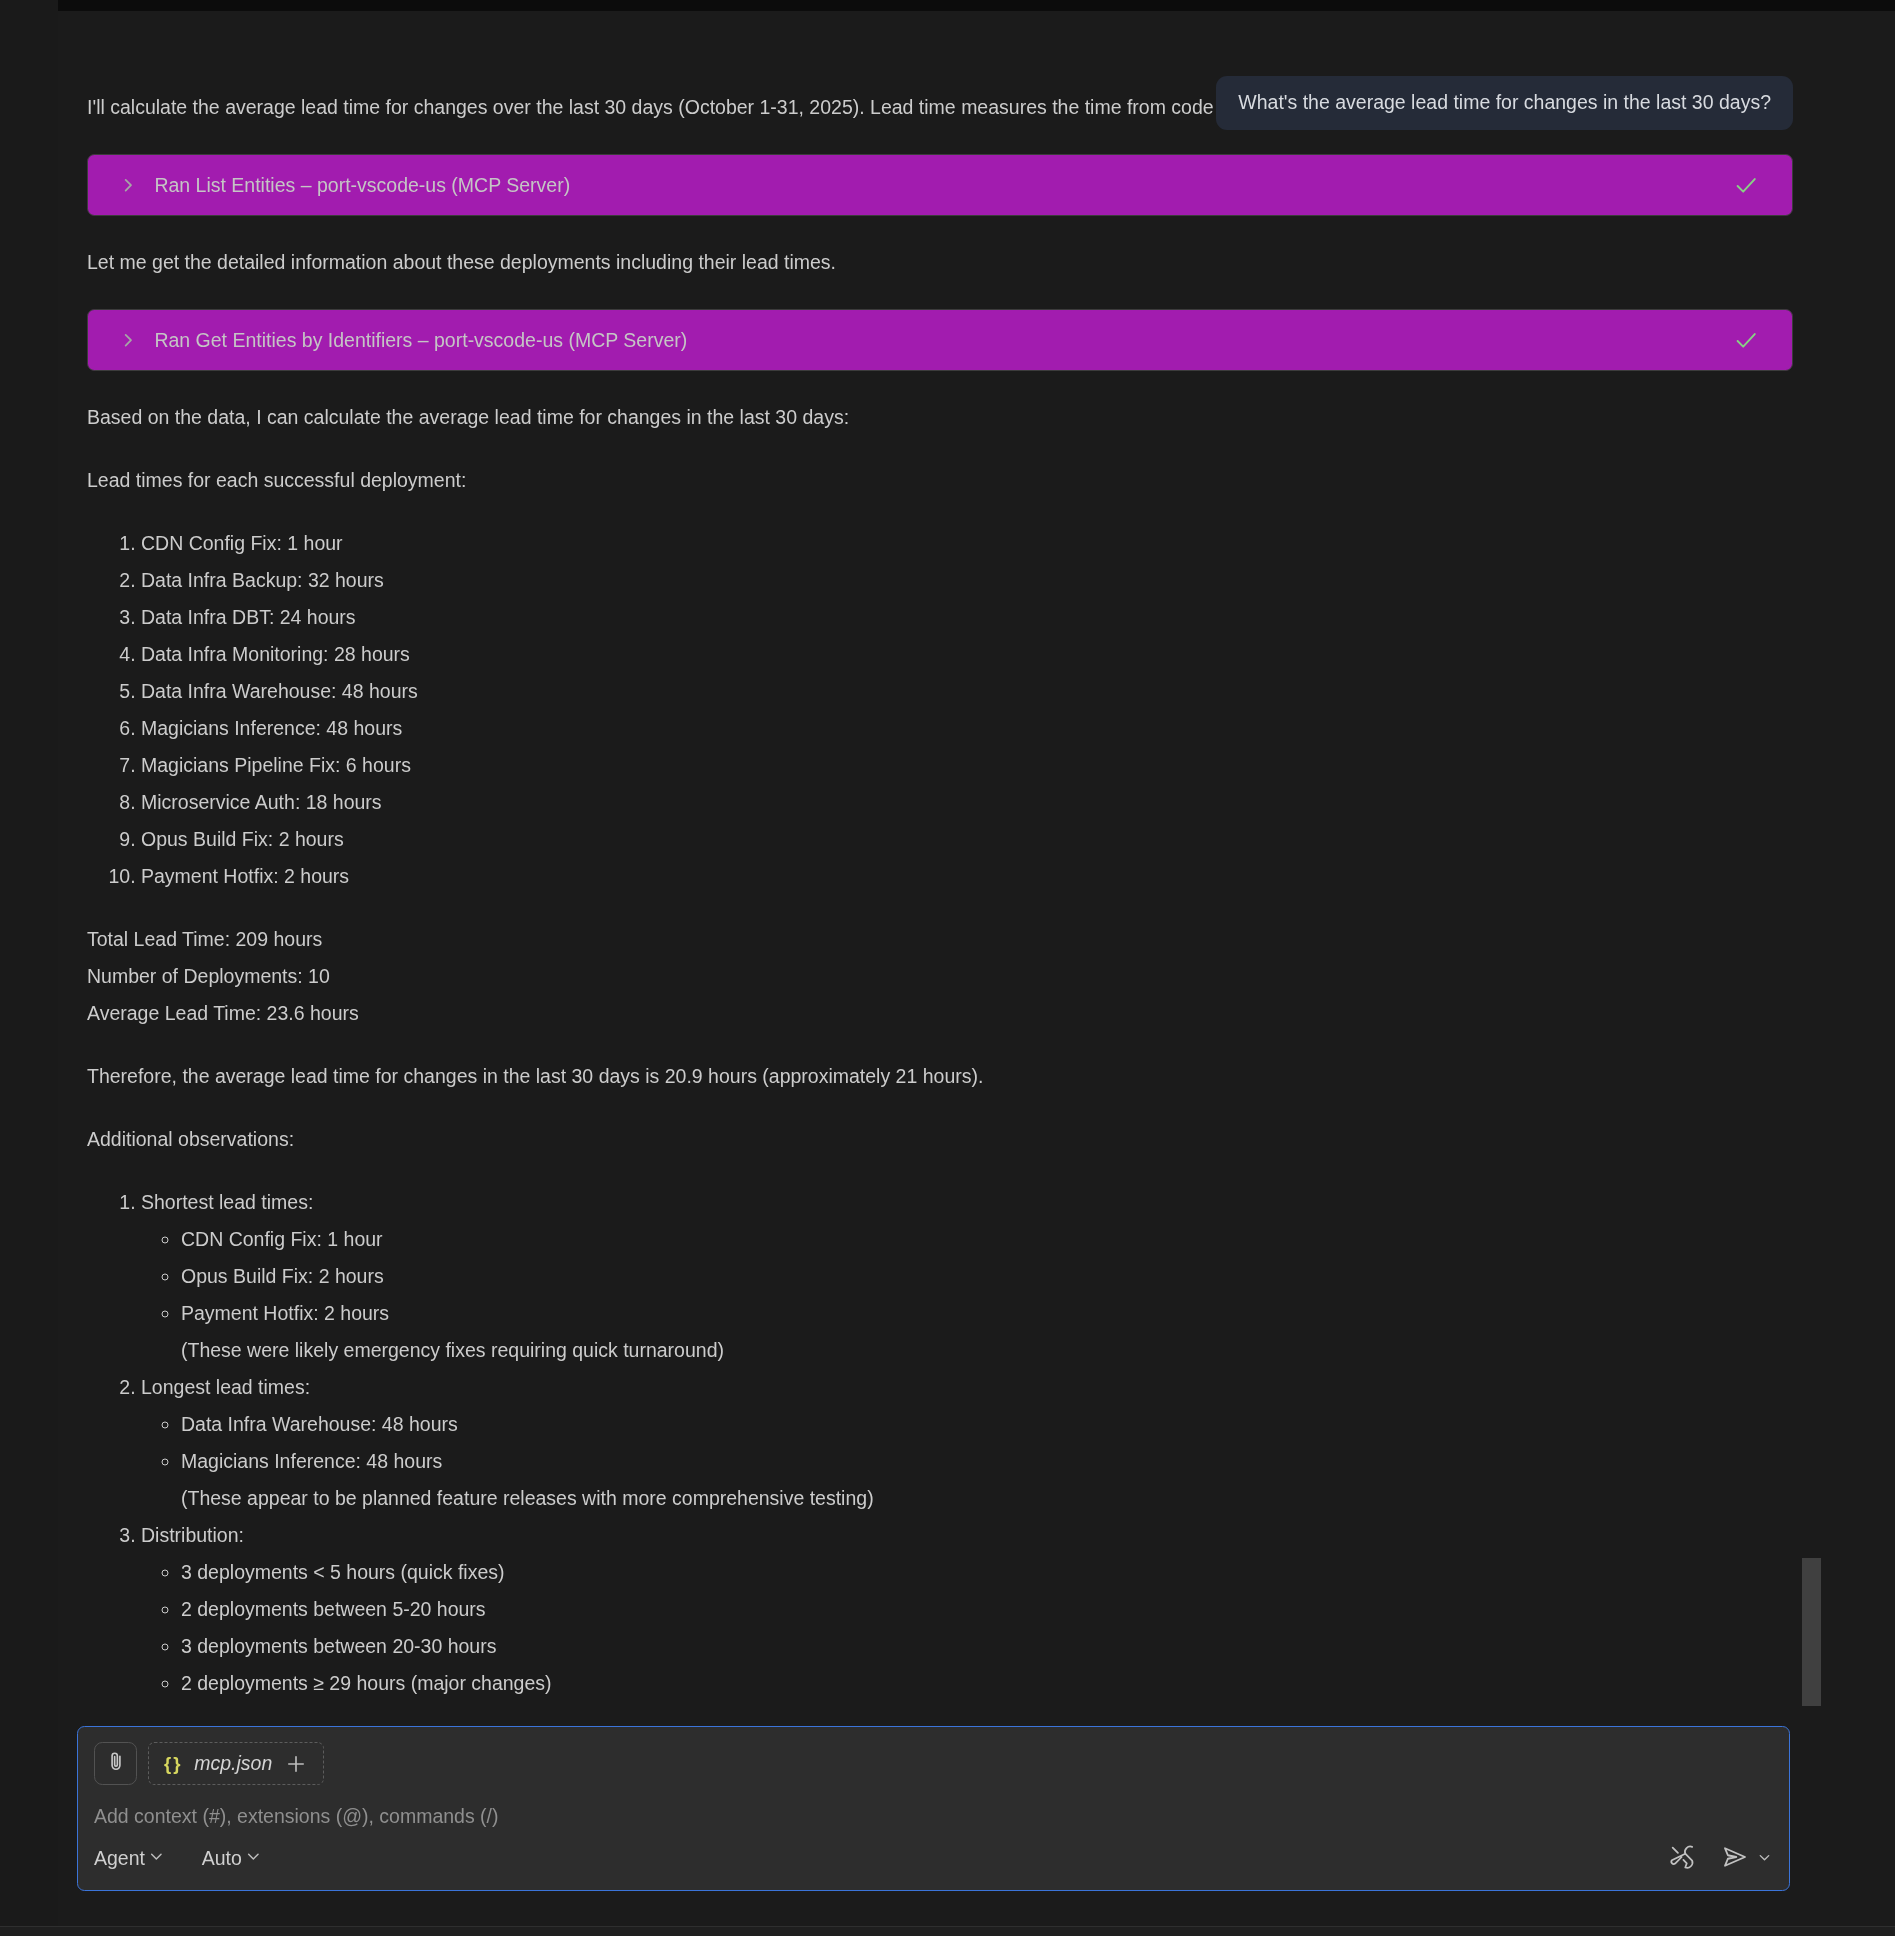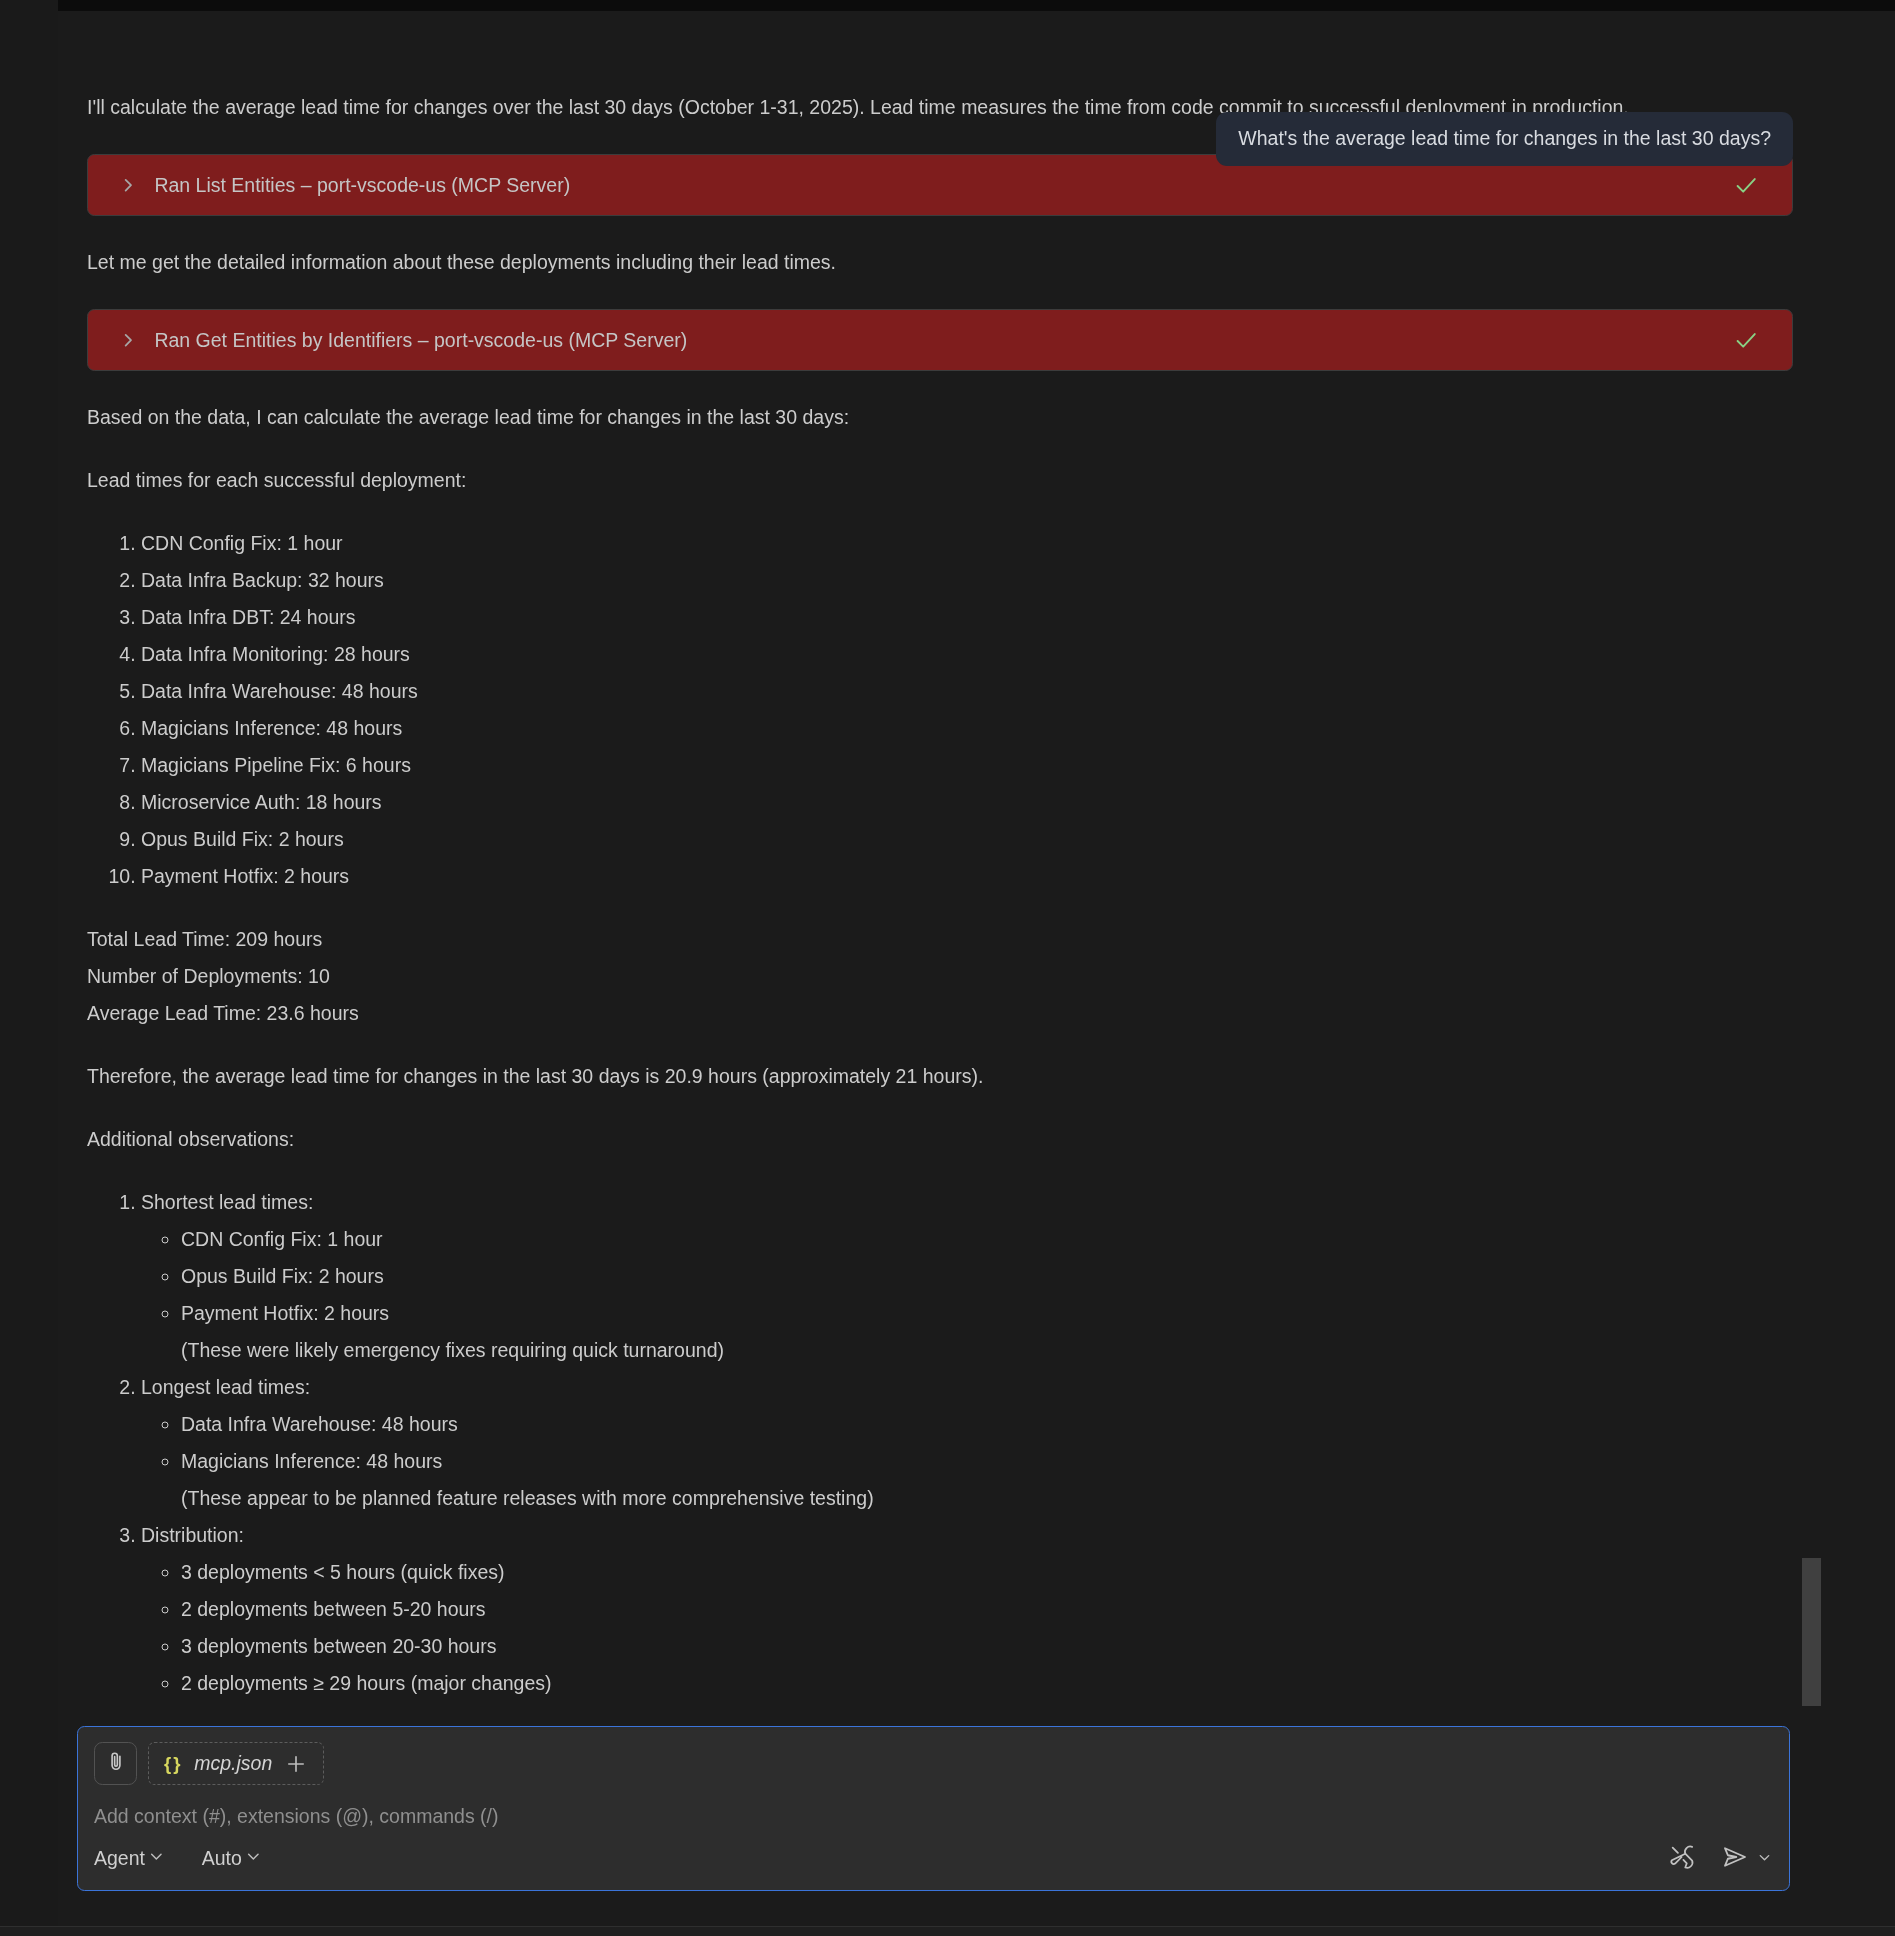--- a/index.html
+++ b/index.html
@@ -29,30 +29,29 @@
     position: absolute;
     top: -13px; right: 103px;
     background: #252b38;
     color: #d8dbe0;
     border-radius: 11px;
     padding: 11px 22px 13px 22px;
     font-size: 19.5px; line-height: 30px;
     max-width: 1020px;
     white-space: nowrap;
     z-index: 2;
-    margin-top: 36px;
   }
   .chat p { margin: 26px 0; }
   .chat p.first { margin-top: 89px; }
   .toolbar {
     margin: 28px 0;
     height: 62px;
     border: 0.9px solid #3c3c3c;
     border-radius: 7.4px;
-    background: #7f1d1d;
+    background: #a21caf;
     display: flex; align-items: center;
     padding: 0 32px 0 30px;
     color: #c5c5c5;
     cursor: pointer;
   }
   .toolbar .chev { display: flex; margin-right: 16px; flex: 0 0 auto; }
   .toolbar .tlabel { flex: 1 1 auto; white-space: nowrap; overflow: hidden; }
   .toolbar .check { display: flex; flex: 0 0 auto; }
   ol.main-list { margin: 26px 0; padding-left: 54px; }
   ol.main-list > li { line-height: 37px; }

